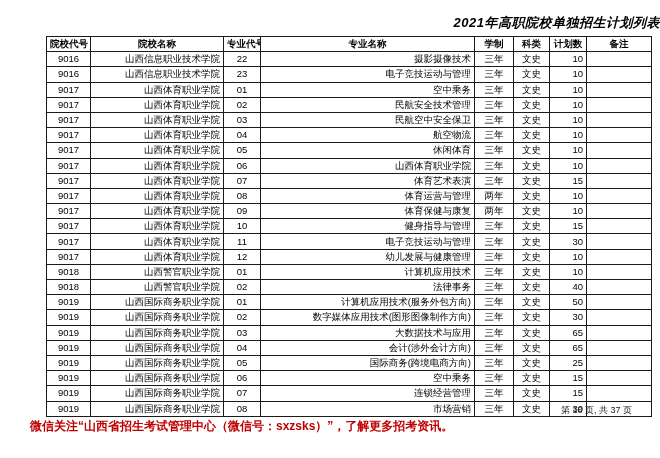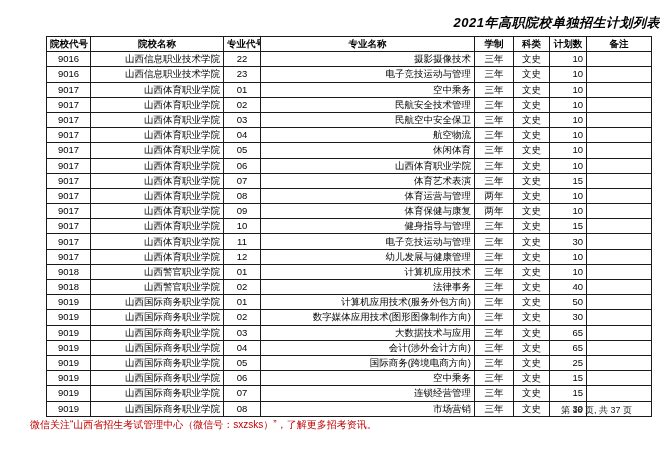--- a/index.html
+++ b/index.html
@@ -49,22 +49,22 @@
     font-weight: bold;
     text-align: center;
   }
   .plan-table td.al-c { text-align: center; }
   .plan-table td.al-l { text-align: right; }
   .plan-table td.al-r { text-align: right; }
   .footer-note {
     position: absolute;
     left: 30px;
     top: 418px;
-    font-size: 10px;
-    font-weight: normal;
+    font-size: 12px;
+    font-weight: bold;
     color: #c00000;
   }
   .page-indicator {
     position: absolute;
     right: 28px;
     top: 404px;
     font-size: 9px;
     color: #1a1a1a;
   }
 </style>

